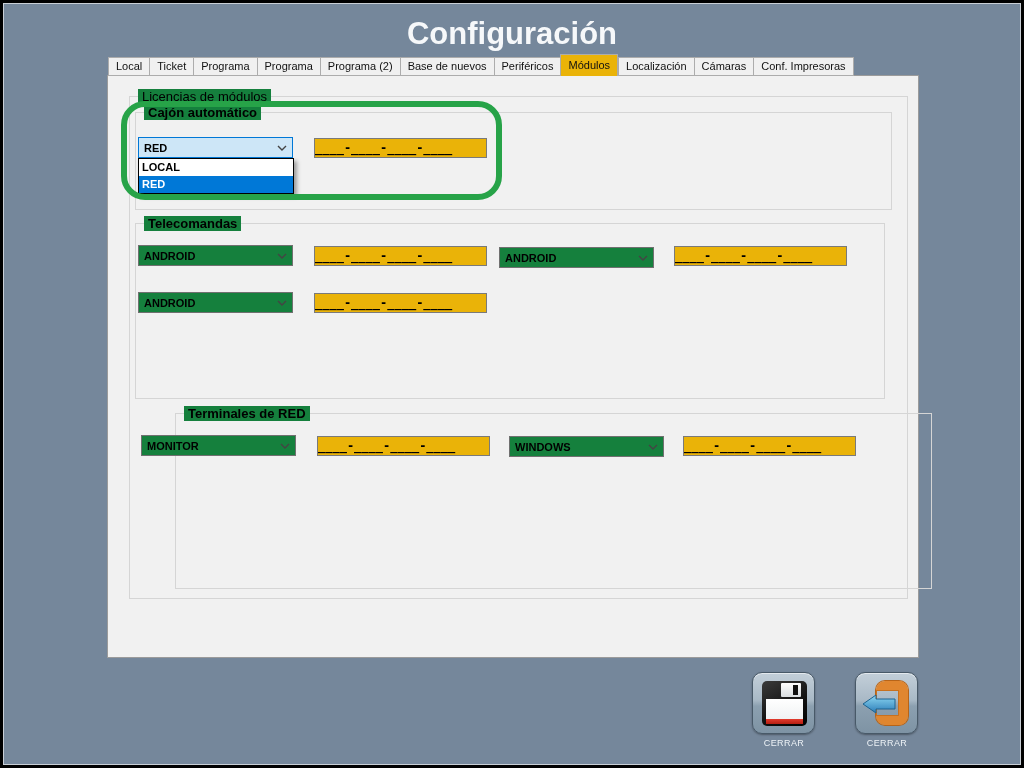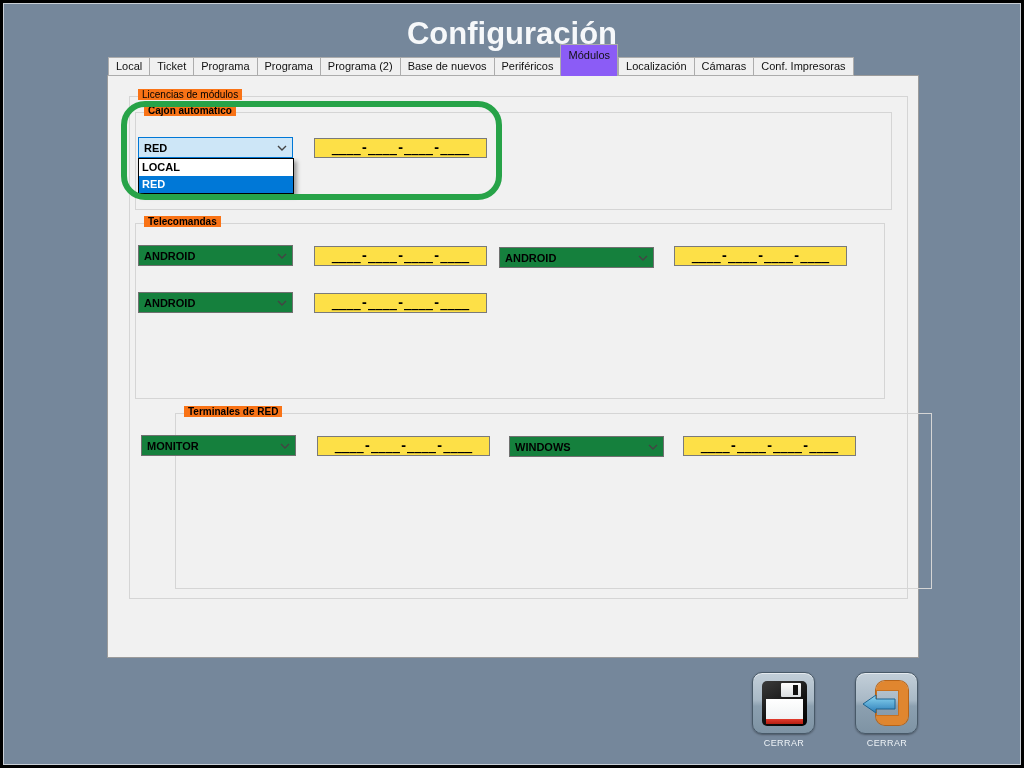--- a/index.html
+++ b/index.html
@@ -15,46 +15,46 @@
     text-align:center; font-size:31px; font-weight:bold; color:#F6F8FA;
   }
   
   .tabbar { position:absolute; left:108px; top:54px; height:22px; display:flex; align-items:flex-end; z-index:4; }
   .tab {
     height:19px; line-height:17px; padding:0 7px; font-size:11px; color:#111;
     background:#F0F0F0; border:1px solid #ACACAC; border-right:none; white-space:nowrap; cursor:default;
   }
   .tab:last-child { border-right:1px solid #ACACAC; }
   .tab.active {
-    height:32px; line-height:20px; background:#8b5cf6;
+    height:22px; line-height:20px; background:#eab308;
     border:1px solid #ACACAC; border-bottom:none; position:relative; z-index:5;
   }
   
   .panel {
     position:absolute; left:107px; top:75px; width:812px; height:583px;
     background:#F1F1F1; border:1px solid #9B9B9B; z-index:1;
   }
   .groupbox { position:absolute; border:1px solid #D5D5D5; }
   .groupbox-label {
-    position:absolute; top:-8px; left:8px; background:#f97316; padding:0 4px;
-    font-size:10px; color:#000; white-space:nowrap;
+    position:absolute; top:-8px; left:8px; background:#15803d; padding:0 4px;
+    font-size:13px; color:#000; white-space:nowrap;
   }
   .groupbox-label.bold { font-weight:bold; }
   
   .combo {
     position:absolute; width:155px; height:21px; background:#15803d;
     border:1px solid #707070; display:flex; align-items:center; justify-content:space-between;
     padding:0 5px; font-size:11px; font-weight:bold; color:#000; cursor:default;
   }
   .combo.focused { background:#CDE6F7; border-color:#0078D7; }
   .chevron { display:flex; align-items:center; }
   .mask-input {
-    position:absolute; width:173px; height:20px; background:#fde047; border:1px solid #7A7A7A;
+    position:absolute; width:173px; height:20px; background:#eab308; border:1px solid #7A7A7A;
     font-family:"DejaVu Sans Mono", monospace; font-size:12px; font-weight:bold; color:#000;
-    text-align:center; line-height:18px; overflow:hidden;
+    text-align:left; line-height:18px; overflow:hidden;
   }
   .dropdown {
     position:absolute; left:137px; top:158px; width:156px; background:#FFF;
     border:1px solid #000; z-index:6; box-shadow:3px 3px 4px rgba(0,0,0,0.35);
   }
   .dropdown-item { height:17px; line-height:17px; padding:0 3px; font-size:11px; font-weight:bold; color:#000; }
   .dropdown-item.highlighted { background:#0078D7; color:#FFF; }
   
   .annotation {
     position:absolute; left:121px; top:101px; width:381px; height:99px;

